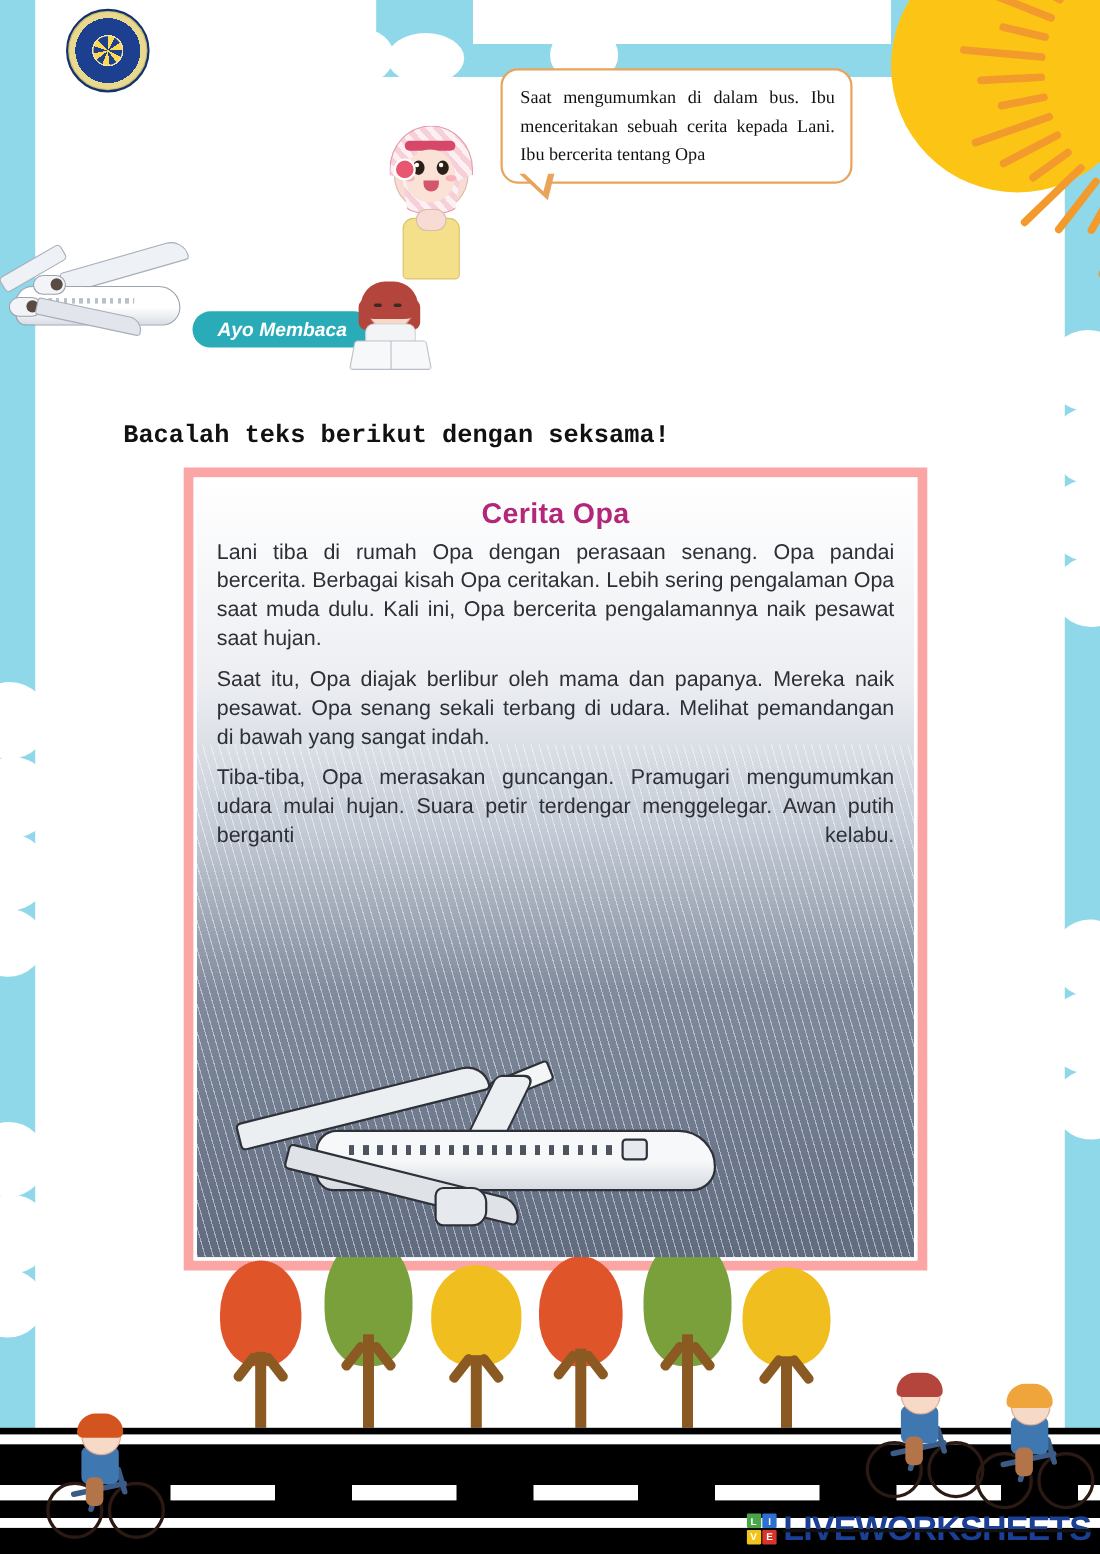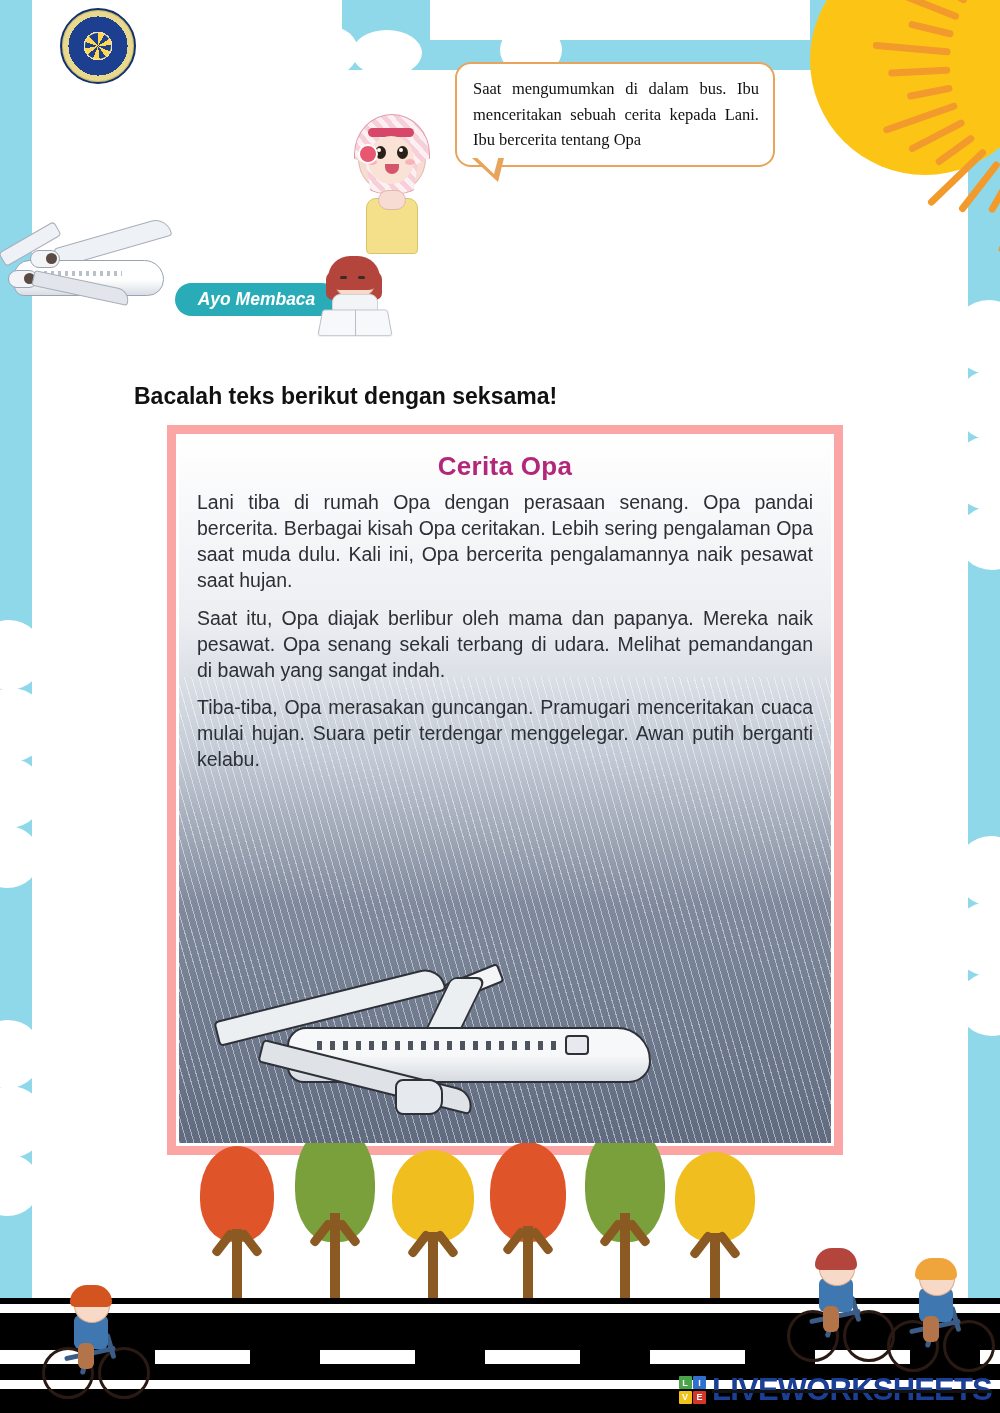--- a/index.html
+++ b/index.html
@@ -92,21 +92,21 @@
   .r-hairL{position:absolute;left:8px;top:14px;width:14px;height:28px;border-radius:8px;background:#b4453c;}
   .r-hairR{position:absolute;left:50px;top:14px;width:14px;height:28px;border-radius:8px;background:#b4453c;}
   .r-body{position:absolute;left:14px;top:36px;width:44px;height:26px;border-radius:8px;background:#f3f4f6;border:1px solid #cfd3d9;}
   .r-book{position:absolute;left:2px;top:50px;width:68px;height:26px;background:#f7f8fa;border:1px solid #b9bfc9;
     border-radius:3px;transform:perspective(60px) rotateX(18deg);}
   .r-book:after{content:"";position:absolute;left:50%;top:0;width:1px;height:100%;background:#b9bfc9;}
   .r-eye{position:absolute;top:18px;width:7px;height:3px;border-radius:3px;background:#3a2c24;}
   .r-eye.l{left:22px;} .r-eye.r{left:40px;}
 
   
-  .instruction{position:absolute;left:134px;top:383px;font-family:Liberation Sans, sans-serif;
+  .instruction{position:absolute;left:112px;top:383px;font-family:Liberation Mono, monospace;
     font-size:23px;font-weight:bold;color:#111;}
 
   
   .frame{position:absolute;left:167px;top:425px;width:676px;height:730px;
     background:#fca5a5;padding:9px;box-sizing:border-box;}
   .frame-inner{width:100%;height:100%;border:3px solid #ffffff;box-sizing:border-box;background:#ffffff;position:relative;overflow:hidden;}
   .story-text{position:relative;z-index:3;padding:14px 18px 0 18px;box-sizing:border-box;}
   .story-title{text-align:center;font-size:26px;font-weight:bold;color:#b3277a;margin:0 0 8px 0;letter-spacing:.3px;}
   .story-text p{margin:0 0 12px 0;font-size:19.5px;line-height:1.33;color:#2c2f36;text-align:justify;}
   .story-text p.just{text-align:justify;text-align-last:justify;}
@@ -267,21 +267,21 @@
 
   <div class="frame">
     <div class="frame-inner">
       <div class="rain"></div>
       <div class="rain-lines"></div>
 
       <div class="story-text">
         <h2 class="story-title">Cerita Opa</h2>
         <p>Lani tiba di rumah Opa dengan perasaan senang. Opa pandai bercerita. Berbagai kisah Opa ceritakan. Lebih sering pengalaman Opa saat muda dulu. Kali ini, Opa bercerita pengalamannya naik pesawat saat hujan.</p>
         <p>Saat itu, Opa diajak berlibur oleh mama dan papanya. Mereka naik pesawat. Opa senang sekali terbang di udara. Melihat pemandangan di bawah yang sangat indah.</p>
-        <p class="just">Tiba-tiba, Opa merasakan guncangan. Pramugari menceritakan cuaca mulai hujan. Suara petir terdengar menggelegar. Awan putih berganti kelabu.</p>
+        <p class="just">Tiba-tiba, Opa merasakan guncangan. Pramugari mengumumkan udara mulai hujan. Suara petir terdengar menggelegar. Awan putih berganti kelabu.</p>
       </div>
 
       <div class="bigplane">
         <div class="bp-wing-top"></div>
         <div class="bp-tail2"></div>
         <div class="bp-tail"></div>
         <div class="bp-fus"></div>
         <div class="bp-wins"></div>
         <div class="bp-door"></div>
         <div class="bp-wing-bot"></div>

